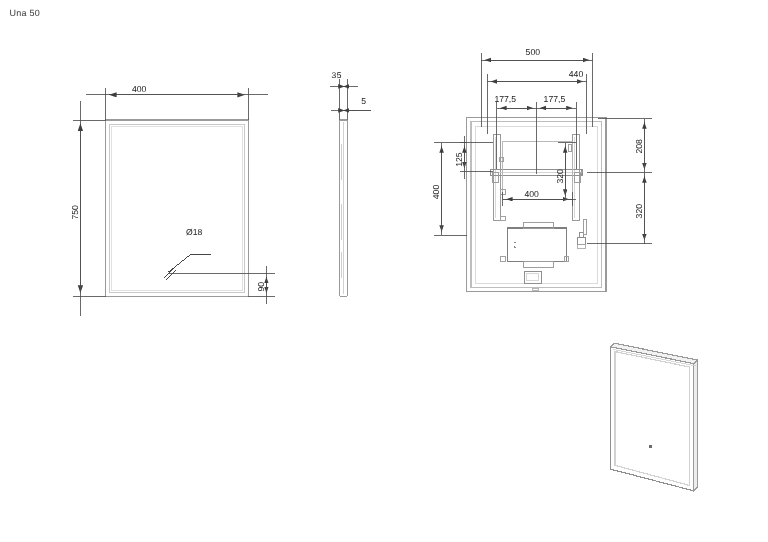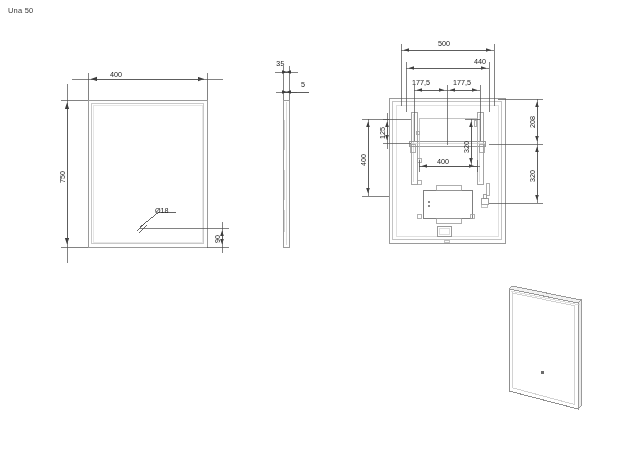--- a/index.html
+++ b/index.html
@@ -233,21 +233,21 @@
 
     </g>
   </svg>
 </div>
 
 <div class="ttl nosel">Una 50</div>
 
 <div class="dim nosel" style="left:110px; top:71px;">400</div>
 <div class="dim nosel v" style="left:59px; top:183px; transform:rotate(-90deg);">750</div>
 <div class="dim nosel v" style="left:214px; top:243px; transform:rotate(-90deg);">90</div>
-<div class="dim nosel" style="left:155px; top:207px;">Ø18</div>
+<div class="dim nosel" style="left:155px; top:190px;">Ø18</div>
 
 <div class="dim nosel" style="left:276px; top:61px;font-family:Liberation Mono, monospace;">35</div>
 <div class="dim nosel" style="left:301px; top:81px;">5</div>
 
 <div class="dim nosel" style="left:438px; top:40px;text-align:center;">500</div>
 <div class="dim nosel" style="left:438px; top:58px;margin-left:36px;">440</div>
 <div class="dim nosel" style="left:412px; top:79px;">177,5</div>
 <div class="dim nosel" style="left:453px; top:79px;">177,5</div>
 <div class="dim nosel v" style="left:379px; top:139px; transform:rotate(-90deg);">125</div>
 <div class="dim nosel v" style="left:360px; top:166px; transform:rotate(-90deg);">400</div>

